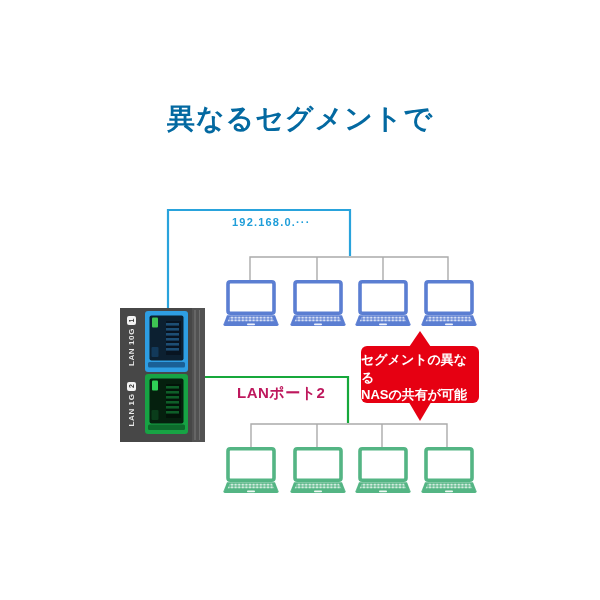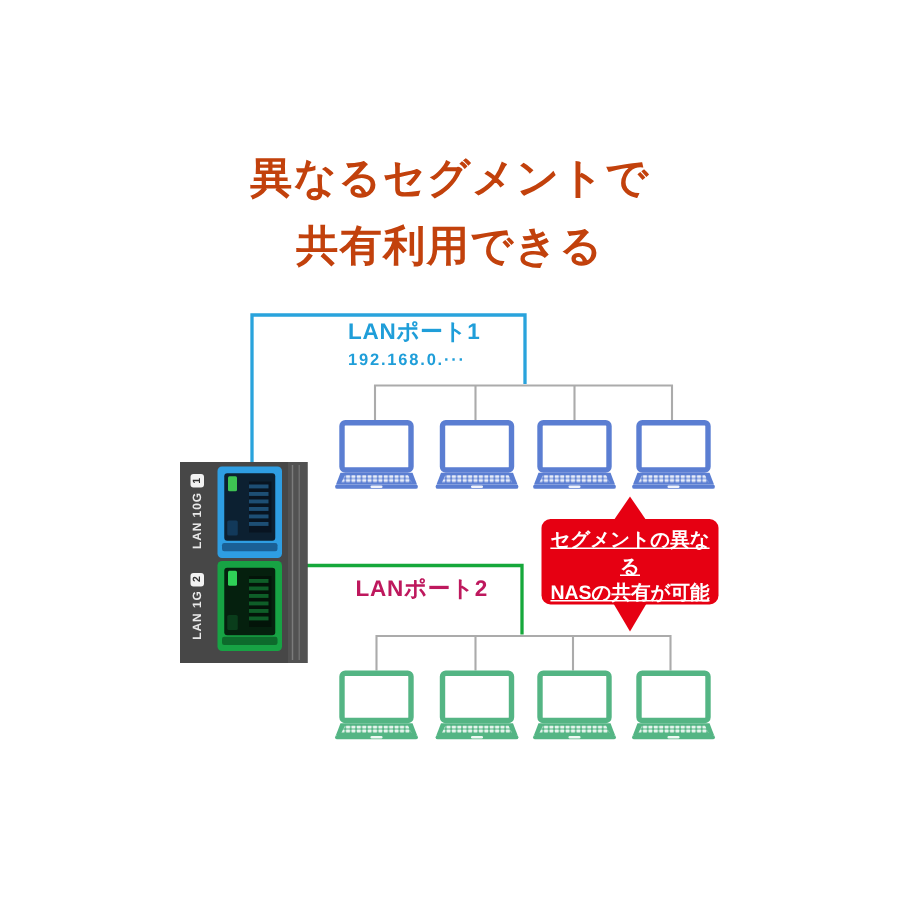--- a/index.html
+++ b/index.html
@@ -5,33 +5,32 @@
   html,body{margin:0;padding:0;background:#ffffff;}
   .canvas{
     position:relative;width:600px;height:600px;margin:0 auto;
     background:#ffffff;overflow:hidden;
     font-family:"Liberation Sans","DejaVu Sans",sans-serif;
   }
   .abs{position:absolute;}
   svg.diagram{position:absolute;left:0;top:0;}
   .title{
     left:0;top:96px;width:600px;text-align:center;
-    font-size:28px;font-weight:bold;color:#c2410c;
+    font-size:28px;font-weight:bold;color:#0369a1;
     line-height:45px;letter-spacing:1px;
   }
   .net-label{font-weight:bold;letter-spacing:0.5px;line-height:18px;}
   .net-label .name{font-size:15px;}
   .net-label .subnet{font-size:11px;letter-spacing:1.2px;}
   .net1{left:232px;top:213px;color:#1f9ed9;}
   .net2{left:237px;top:384px;color:#be185d;}
   .callout-text{
-    left:361px;top:351px;width:118px;text-align:center;
+    left:361px;top:351px;width:118px;
     color:#ffffff;font-size:13px;font-weight:bold;line-height:17.5px;
     letter-spacing:0;
-    text-decoration:underline;
   }
   .port-label{
     width:62px;height:12px;display:flex;align-items:center;justify-content:center;
     gap:3px;transform:rotate(-90deg);
     color:#e9e9e9;font-size:8px;font-weight:bold;letter-spacing:0.6px;white-space:nowrap;
   }
   .port-label-1{left:100px;top:335px;}
   .port-label-2{left:100px;top:398px;}
   .port-badge{
     display:inline-flex;align-items:center;justify-content:center;
@@ -123,25 +122,23 @@
 
     <g fill="#e60012">
       <polygon points="407,350 433,350 420,331"></polygon>
       <polygon points="407,399 433,399 420,421"></polygon>
       <rect x="361" y="346" width="118" height="57" rx="6"></rect>
     </g>
   </svg>
 
   <div class="abs title">
     <div>異なるセグメントで</div>
-    <div>共有利用できる</div>
   </div>
 
   <div class="abs net-label net1">
-    <div class="name">LANポート1</div>
     <div class="subnet">192.168.0.···</div>
   </div>
 
   <div class="abs net-label net2">
     <div class="name">LANポート2</div>
   </div>
 
   <div class="abs port-label port-label-1">
     <span>LAN 10G</span>
     <span class="port-badge">1</span>

